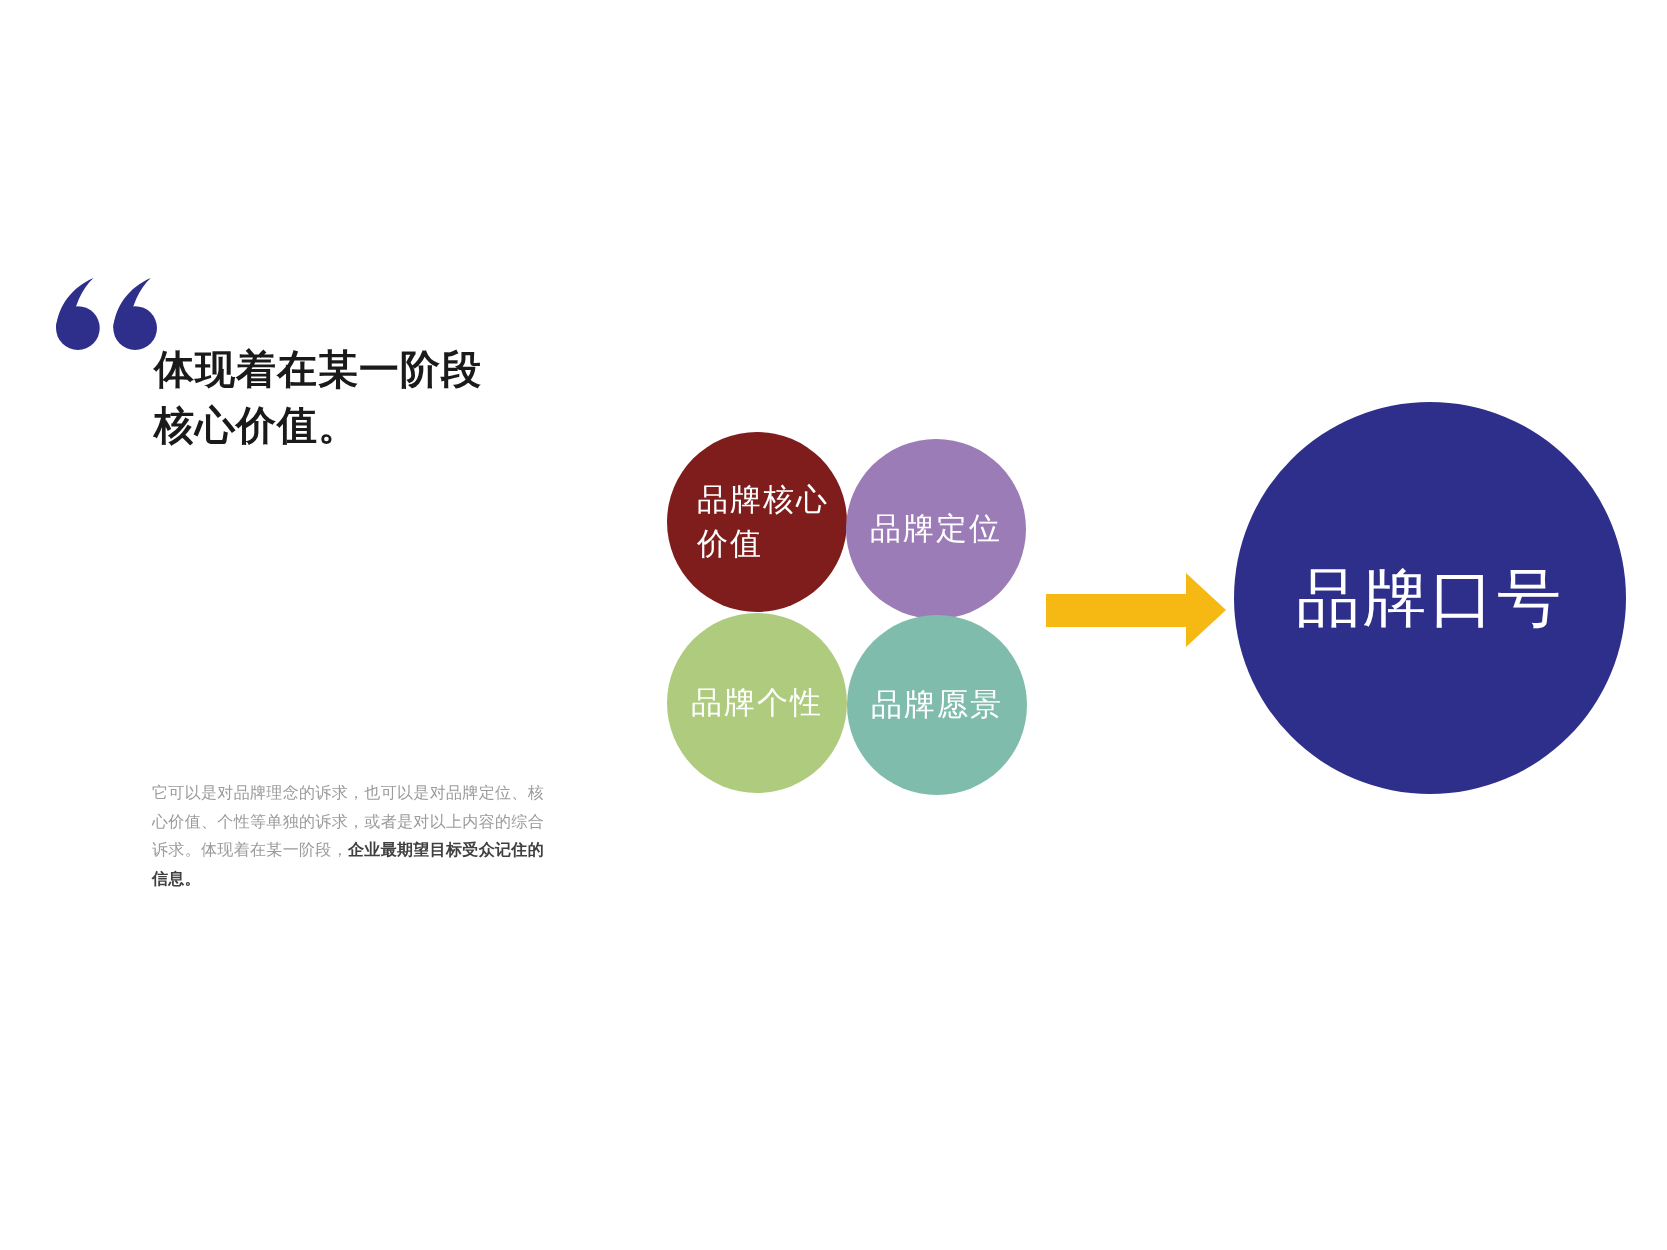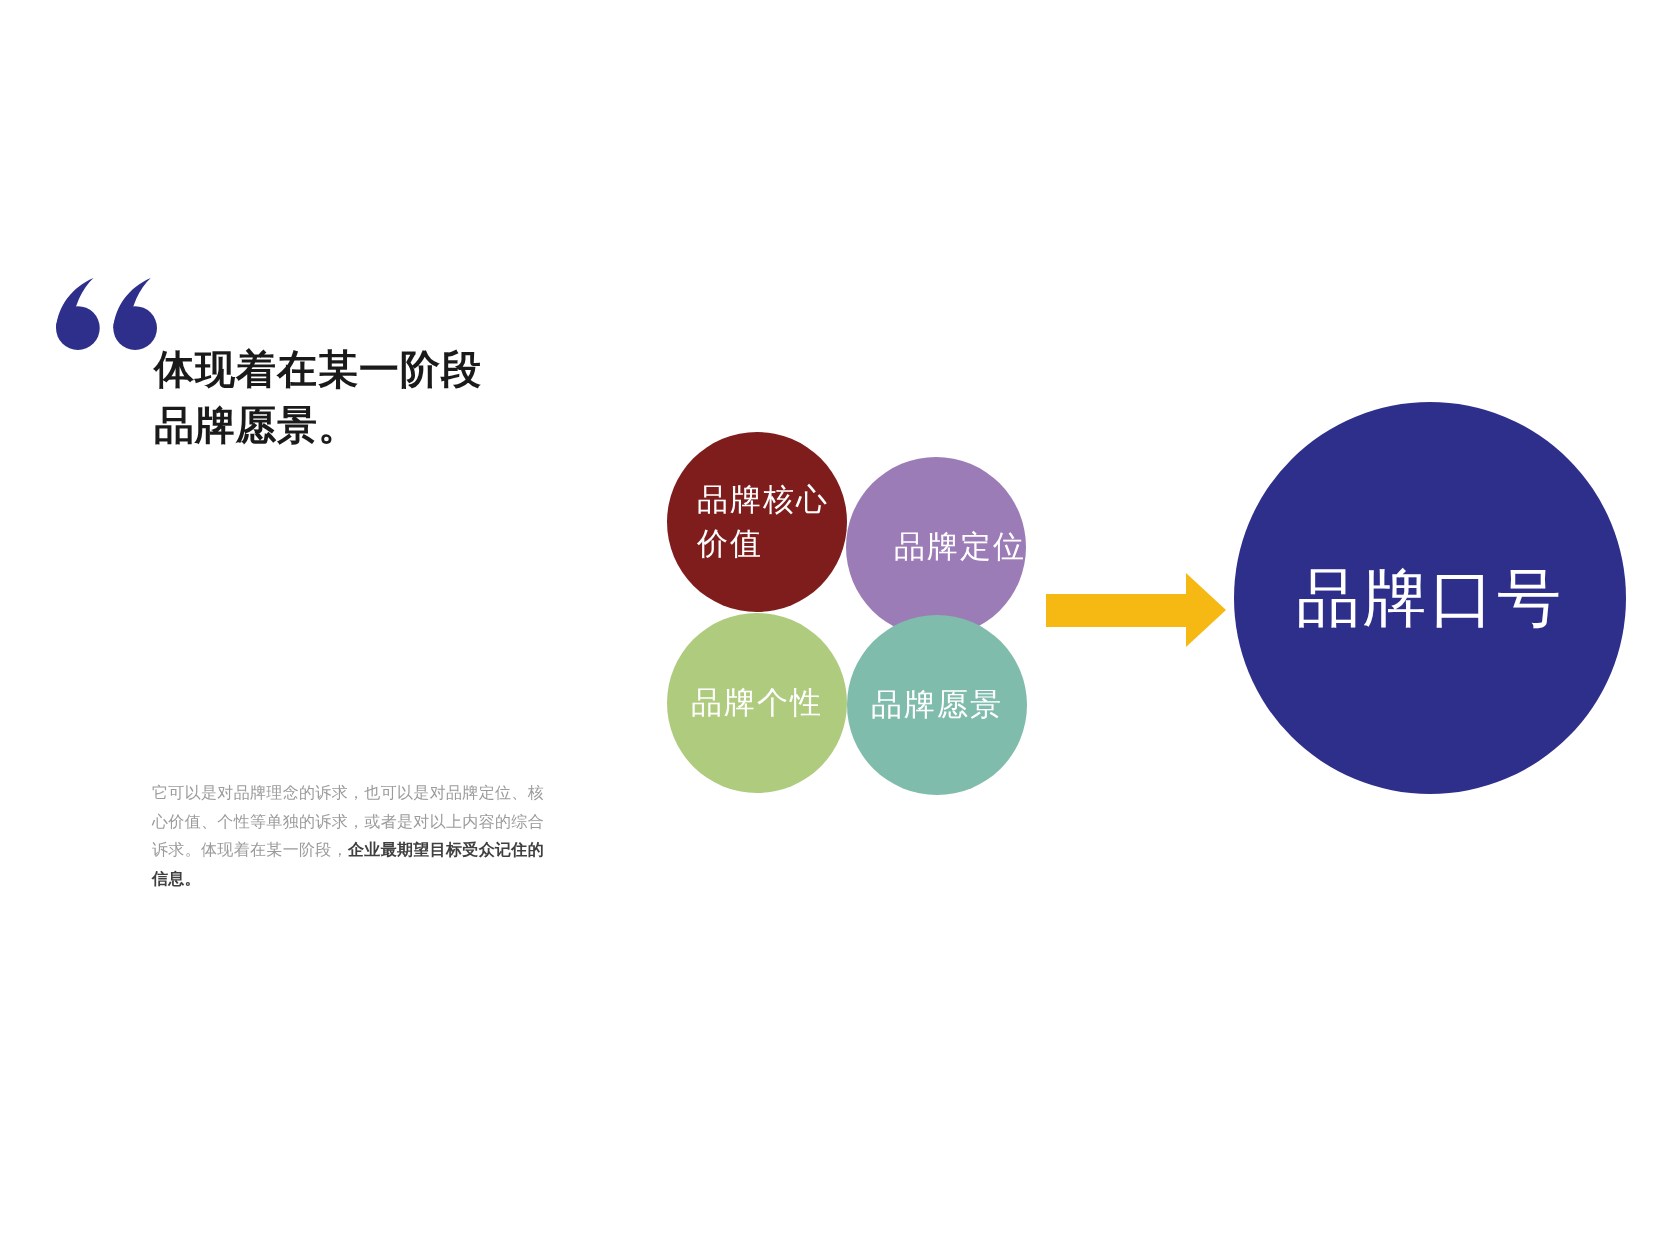--- a/index.html
+++ b/index.html
@@ -61,21 +61,21 @@
     align-items: center;
     justify-content: center;
     color: #ffffff;
     font-size: 31px;
     letter-spacing: 2px;
     line-height: 44px;
     text-align: center;
   }
   .bubble-core-value   { left: 667px; top: 432px; justify-content: flex-start; text-align: left; }
   .bubble-core-value .bubble-label { padding-left: 30px; }
-  .bubble-positioning  { left: 846px; top: 457px; justify-content: flex-end; }
+  .bubble-positioning  { left: 846px; top: 439px; }
   .bubble-personality  { left: 667px; top: 613px; }
   .bubble-vision       { left: 847px; top: 615px; }
   .bubble-label span { display: block; }
 
   
   .arrow {
     position: absolute;
     left: 1046px;
     top: 573px;
     width: 180px;
@@ -130,21 +130,21 @@
         <circle cx="21" cy="48" r="21"></circle>
         <path d="M36,0 C15,9 2,27 0,48 L15,49 C17,27 25,10 36,0 Z"></path>
         <circle cx="76" cy="48" r="21"></circle>
         <path d="M91,0 C70,9 57,27 55,48 L70,49 C72,27 80,10 91,0 Z"></path>
       </g>
     </svg>
   </div>
 
   <h1 class="heading" style="color: rgb(26, 26, 26);">
     <span>体现着在某一阶段</span>
-    <span>品牌愿景。</span>
+    <span>核心价值。</span>
   </h1>
 
   <p class="description" style="color: rgb(155, 155, 155);">
     <span>它可以是对品牌理念的诉求，也可以是对品牌定位、核心价值、个性等单独的诉求，或者是对以上内容的综合诉求。体现着在某一阶段，</span><strong style="color: rgb(63, 63, 63);">企业最期望目标受众记住的信息。</strong>
   </p>
 
   <div class="bubble bubble-core-value" style="background-color: #7f1d1d;">
     <div class="bubble-label">
       <span>品牌核心</span>
       <span>价值</span>

